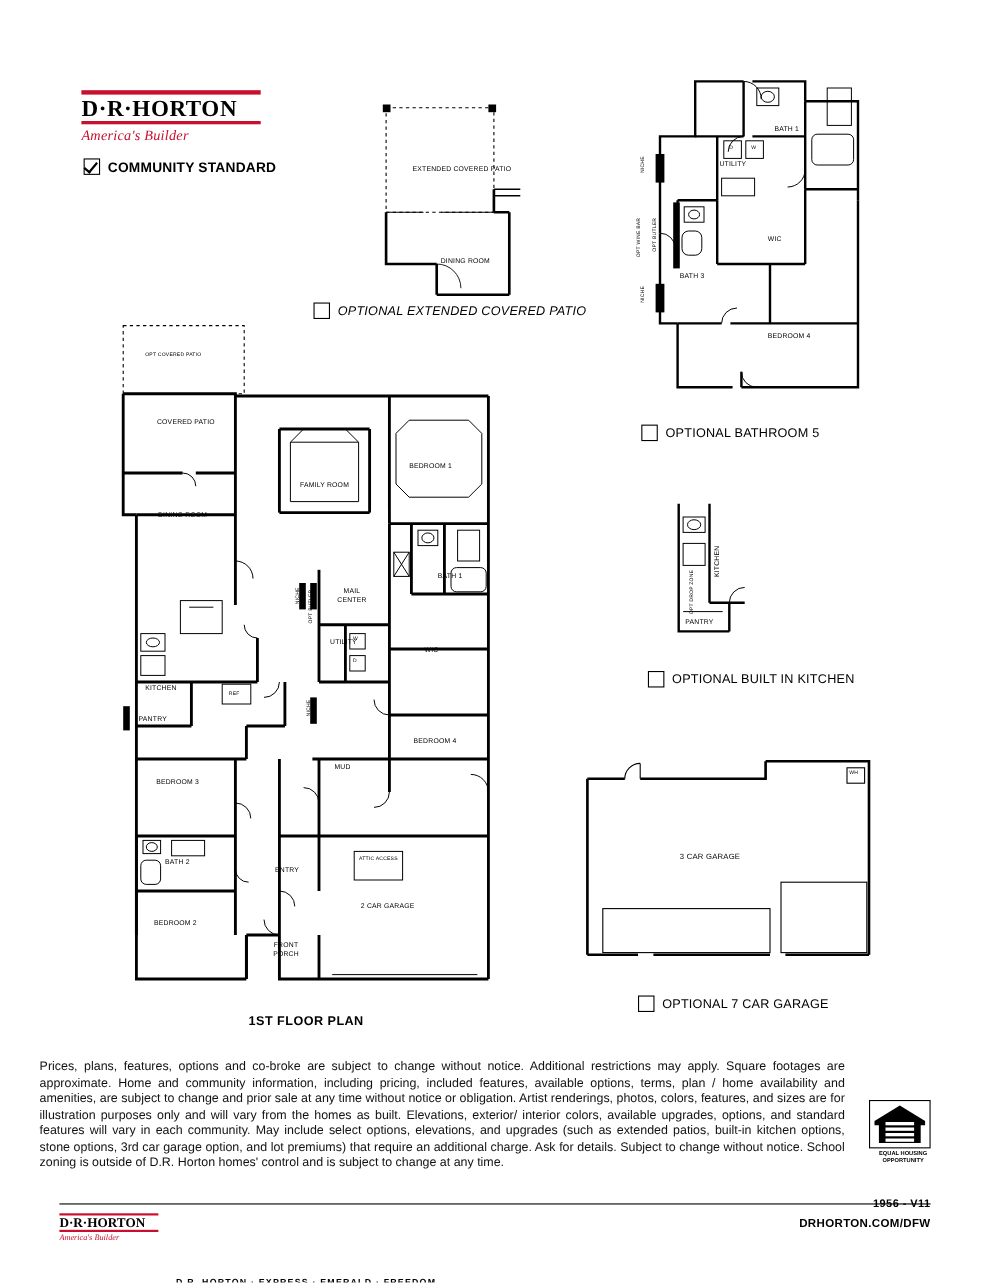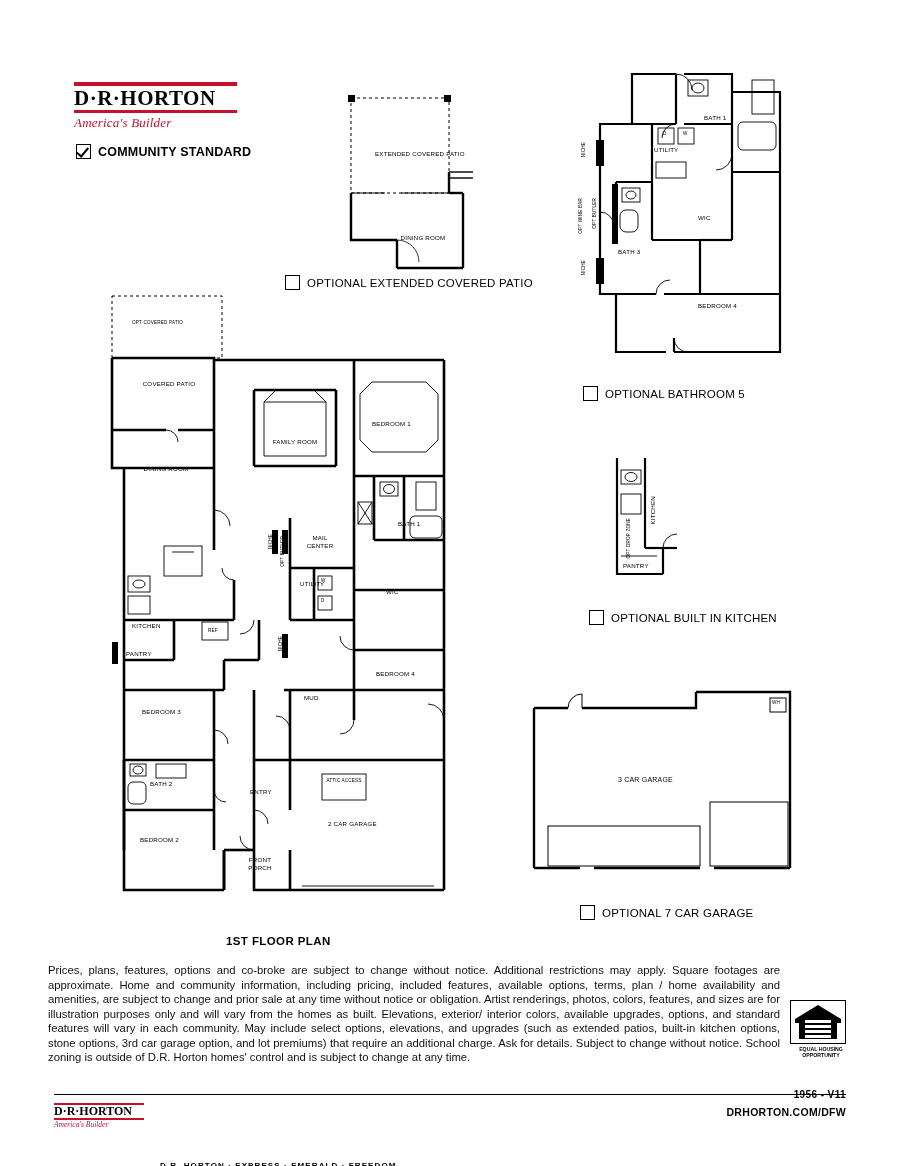--- a/index.html
+++ b/index.html
@@ -57,21 +57,20 @@
   .opt-label { font-size: 12.5px; font-weight: bold; letter-spacing: 0.2px; }
 
   .caption-row { position: absolute; display: flex; align-items: center; }
   .caption-row .opt-label { font-size: 11.5px; font-weight: normal; }
 
   .plan-title {
     position: absolute;
     font-size: 11.5px;
     font-weight: bold;
     letter-spacing: 0.4px;
-    margin-top: 12px;
   }
 
   
   .fp { position: absolute; }
   .fp svg { display: block; }
   .rmlabel {
     position: absolute;
     font-size: 6.2px;
     letter-spacing: 0.2px;
     text-align: center;
@@ -79,21 +78,21 @@
     white-space: nowrap;
     color: #000;
   }
   .rmlabel.v { writing-mode: vertical-rl; transform: rotate(180deg); }
   .rmlabel.tiny { font-size: 4.6px; }
   .rmlabel.big { font-size: 7px; }
 
   
   .disclaimer {
     position: absolute;
-    left: 48px; top: 963px; width: 732px;
+    left: 36px; top: 963px; width: 732px;
     font-size: 11.3px;
     line-height: 1.29;
     text-align: justify;
     color: #111;
   }
 
   
   .eho { position: absolute; left: 790px; top: 1000px; width: 62px; }
   .eho-box { width: 56px; height: 44px; border: 1.5px solid #000; position: relative; background:#fff; }
   .eho-text { font-size: 5.2px; font-weight: bold; text-align: center; line-height: 1.2; margin-top: 2px; }
@@ -159,21 +158,21 @@
 
         <path d="M56 101 L104 101" stroke-width="1"></path>
         <path d="M6 101 L40 101" stroke-width="1"></path>
 
         <path d="M52 148 a22 22 0 0 1 22 22" stroke-width="0.8"></path>
       </g>
     </svg>
     <div class="rmlabel" style="left:30px; top:58px; width:56px;">EXTENDED COVERED PATIO</div>
     <div class="rmlabel" style="left:52px; top:142px; width:52px;">DINING ROOM</div>
   </div>
-  <div class="caption-row" style="left:285px; top:275px;">
+  <div class="caption-row" style="left:285px; top:275px;font-style:italic;">
     <div class="checkbox"></div>
     <div class="opt-label">OPTIONAL EXTENDED COVERED PATIO</div>
   </div>
 
   <div class="fp" style="left:556px; top:62px;">
     <svg width="240" height="300" viewBox="0 0 240 300">
       <g fill="none" stroke="#000" stroke-width="2.2">
 
         <path d="M76 28 L76 12 L120 12"></path>
         <path d="M128 12 L176 12 L176 30"></path>

